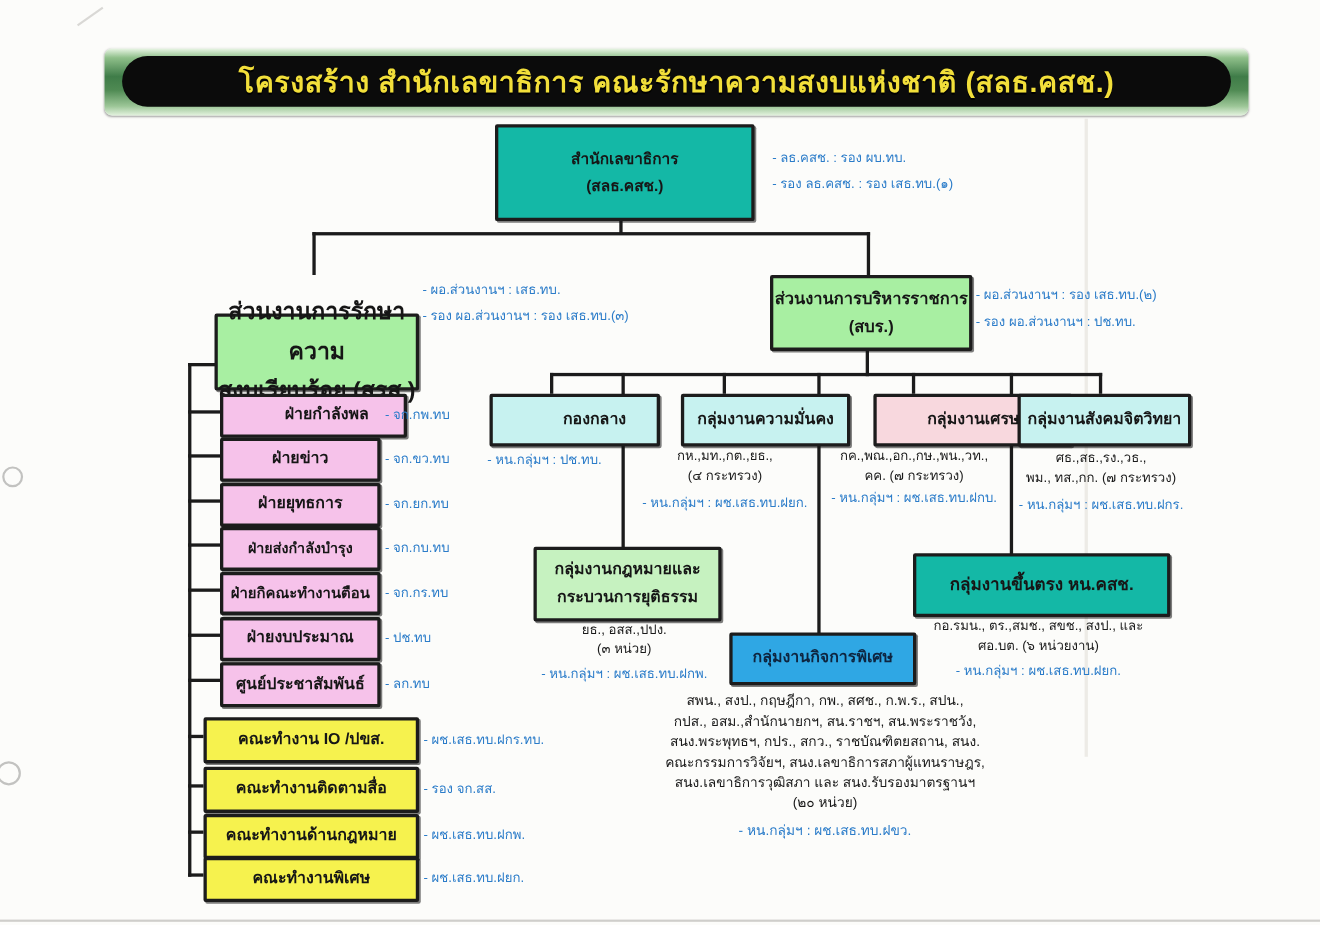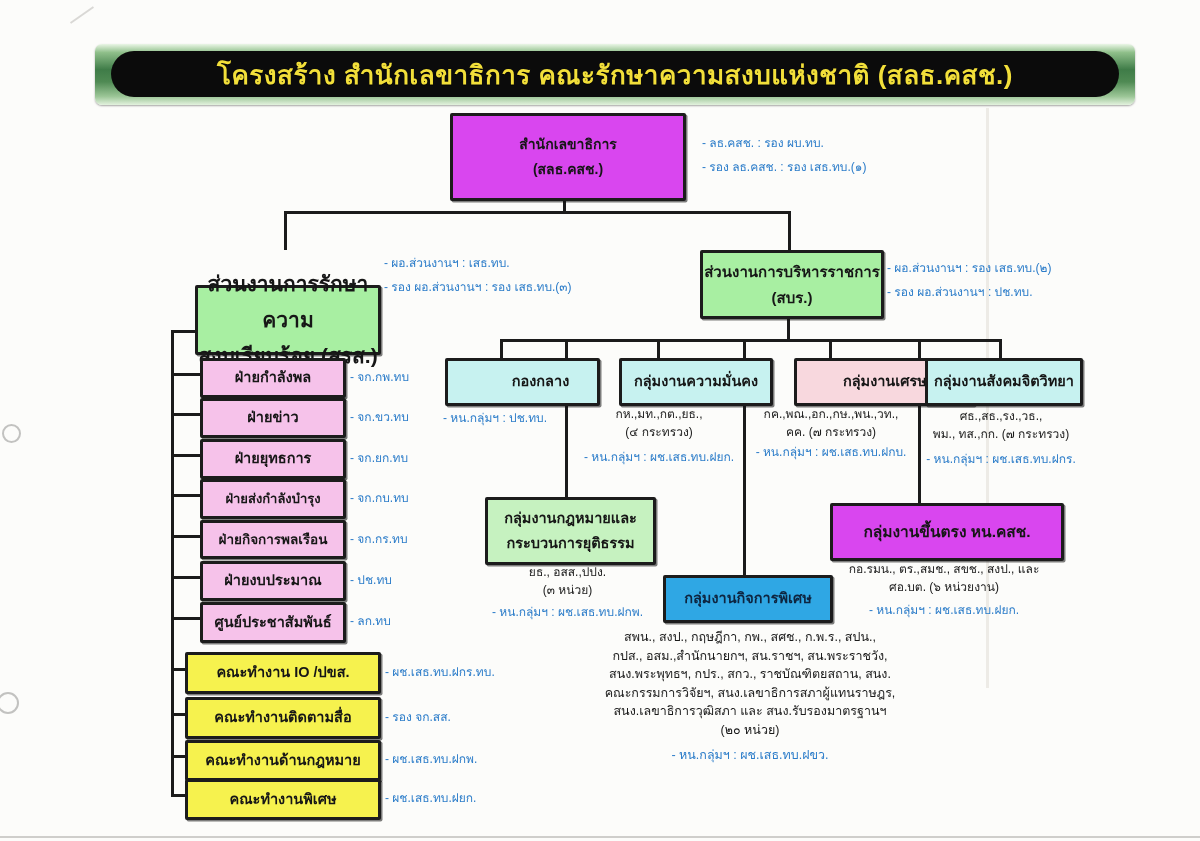--- a/index.html
+++ b/index.html
@@ -26,21 +26,21 @@
     text-shadow:0 1px 0 #000; white-space:nowrap;
   }
   
   .box {
     position:absolute; border:3px solid #1c1c1c; border-radius:2px;
     display:flex; flex-direction:column; align-items:center; justify-content:center;
     text-align:center; font-weight:bold; color:#161616;
     box-shadow:1.5px 1.5px 0 rgba(20,20,20,.55);
     line-height:1.45; font-size:14.5px;
   }
-  .peach  { background:#d946ef; }
+  .peach  { background:#14b8a6; }
   .green  { background:#a8efa2; }
   .pink   { background:#f6c2ea; }
   .yellow { background:#f6f24e; }
   .cyan   { background:#c7f2f0; }
   .rose   { background:#f8d8de; }
   .lgreen { background:#c6f2c0; }
   .blue   { background:#2fa7e4; color:#0e2540; }
   
   .ln { position:absolute; background:#1b1b1b; }
   
@@ -119,42 +119,42 @@
   <div class="note" style="left:384px; top:253px;">- ผอ.ส่วนงานฯ : เสธ.ทบ.</div>
   <div class="note" style="left:384px; top:277px;">- รอง ผอ.ส่วนงานฯ : รอง เสธ.ทบ.(๓)</div>
 
   <div class="box green" style="left:700px; top:250px; width:178px; height:63px; font-size:15px; line-height:1.7;">
     <span>ส่วนงานการบริหารราชการ</span>
     <span>(สบร.)</span>
   </div>
   <div class="note" style="left:887px; top:258px;">- ผอ.ส่วนงานฯ : รอง เสธ.ทบ.(๒)</div>
   <div class="note" style="left:887px; top:282px;">- รอง ผอ.ส่วนงานฯ : ปช.ทบ.</div>
 
-  <div class="box pink" style="left:200px; top:358px; width:140px; height:34px;">
+  <div class="box pink" style="left:200px; top:358px; width:140px; height:34px;padding-left:24px;">
       <span>ฝ่ายกำลังพล</span>
     </div>
   <div class="note" style="left:350px; top:367px;">- จก.กพ.ทบ</div>
 
   <div class="box pink" style="left:200px; top:398px; width:140px; height:34px;">
       <span>ฝ่ายข่าว</span>
     </div>
   <div class="note" style="left:350px; top:407px;">- จก.ขว.ทบ</div>
 
   <div class="box pink" style="left:200px; top:439px; width:140px; height:34px;">
       <span>ฝ่ายยุทธการ</span>
     </div>
   <div class="note" style="left:350px; top:448px;">- จก.ยก.ทบ</div>
 
   <div class="box pink" style="left:200px; top:479px; width:140px; height:34px; font-size:13px;">
       <span>ฝ่ายส่งกำลังบำรุง</span>
     </div>
   <div class="note" style="left:350px; top:488px;">- จก.กบ.ทบ</div>
 
   <div class="box pink" style="left:200px; top:520px; width:140px; height:33px; font-size:13.5px;">
-      <span>ฝ่ายกิจการพลเรือน</span>
+      <span>ฝ่ายกิคณะทำงานตือน</span>
     </div>
   <div class="note" style="left:350px; top:529px;">- จก.กร.ทบ</div>
 
   <div class="box pink" style="left:200px; top:561px; width:140px; height:34px;">
       <span>ฝ่ายงบประมาณ</span>
     </div>
   <div class="note" style="left:350px; top:570px;">- ปช.ทบ</div>
 
   <div class="box pink" style="left:200px; top:602px; width:140px; height:35px;text-align:center;">
       <span>ศูนย์ประชาสัมพันธ์</span>

